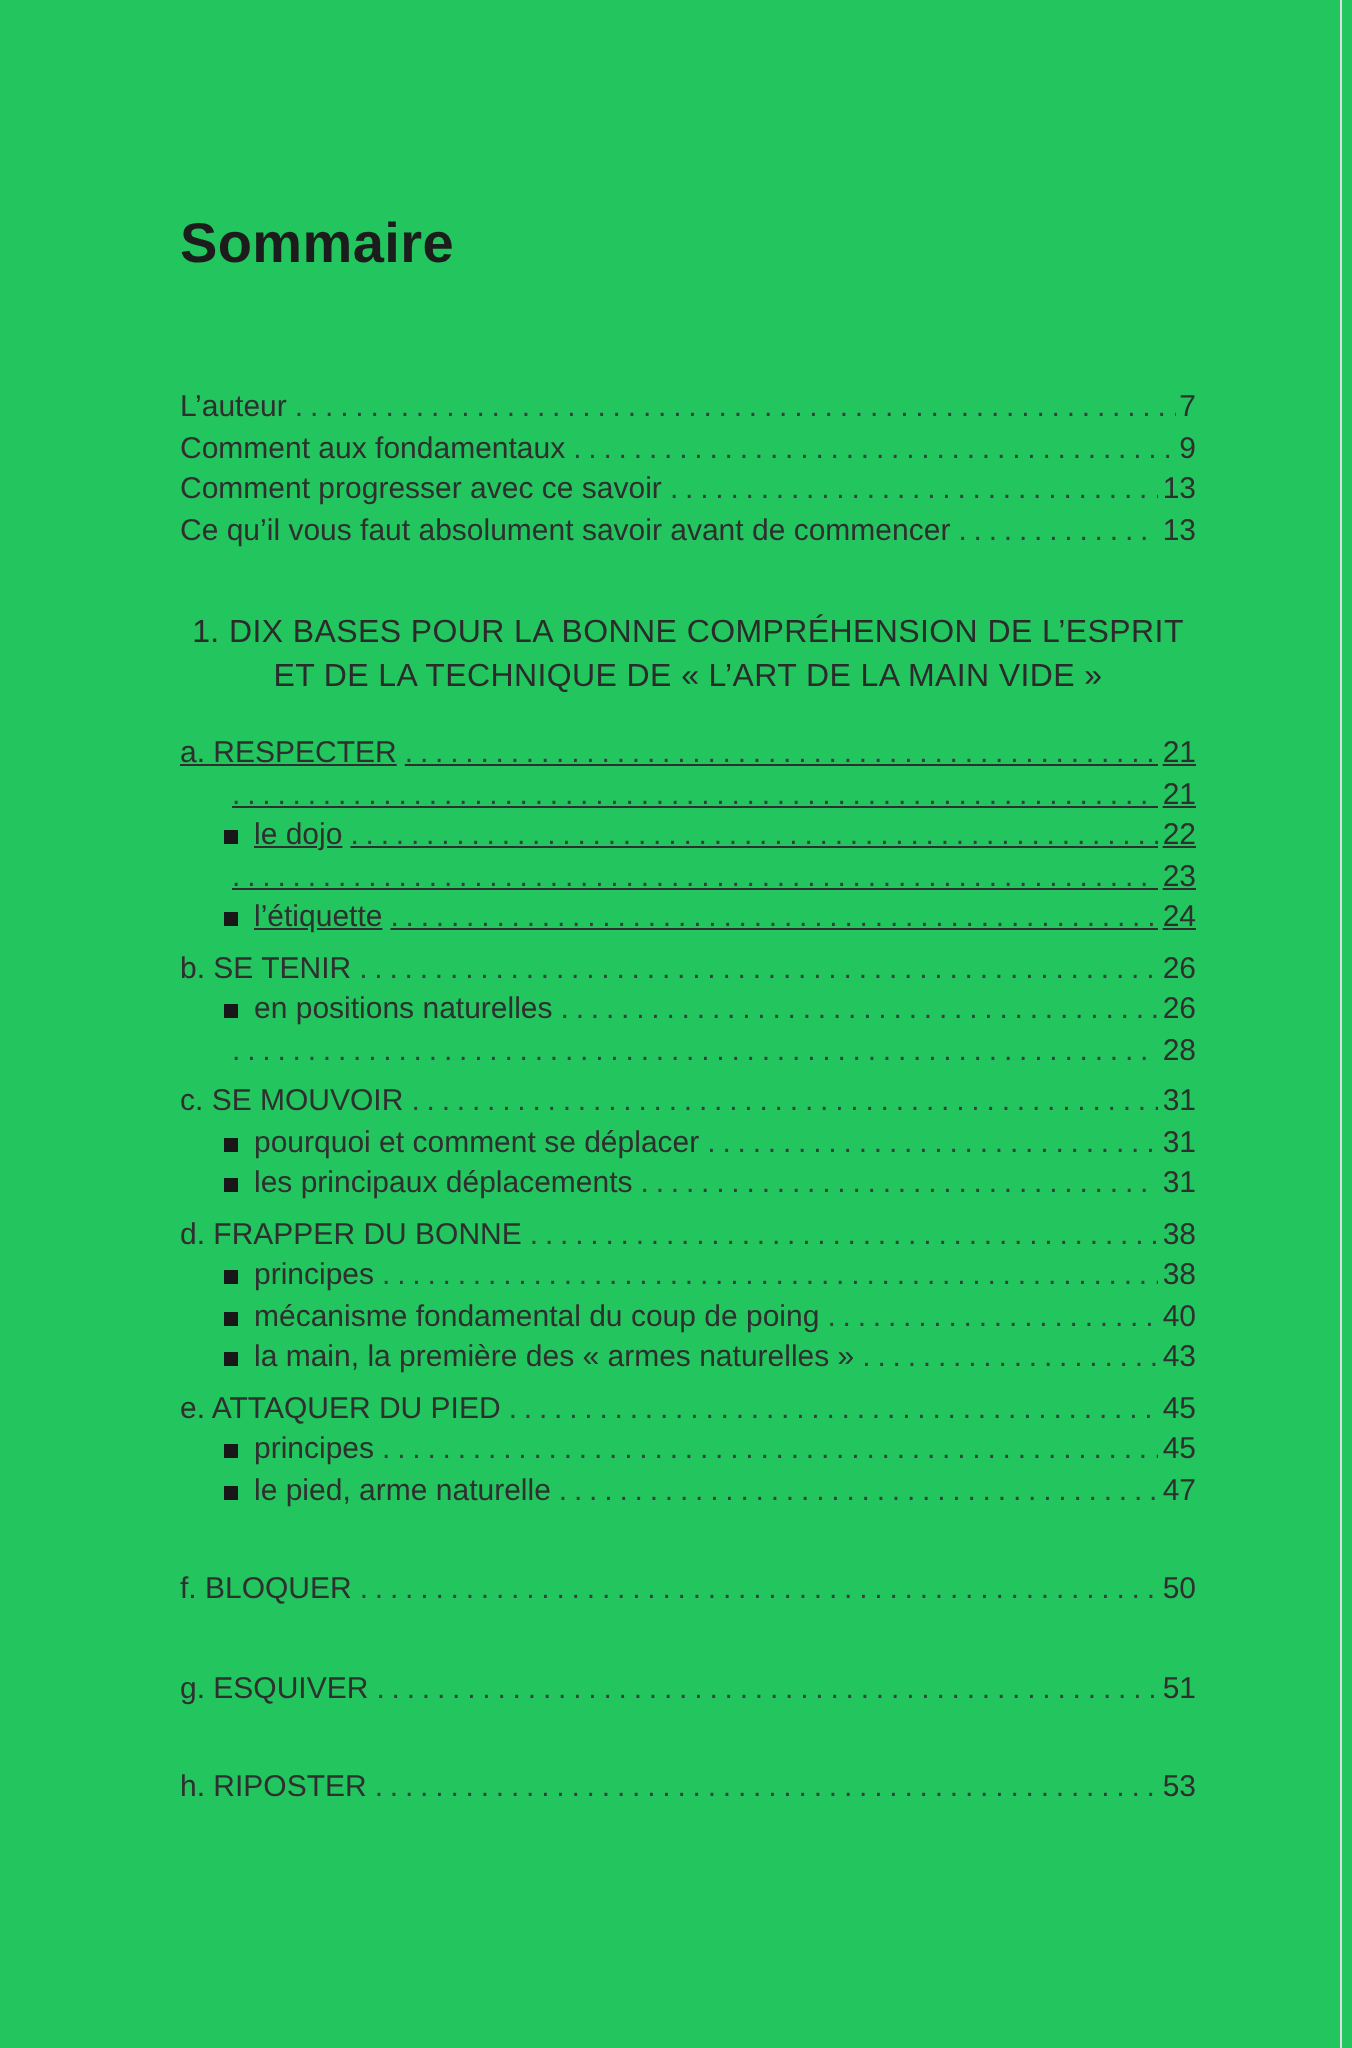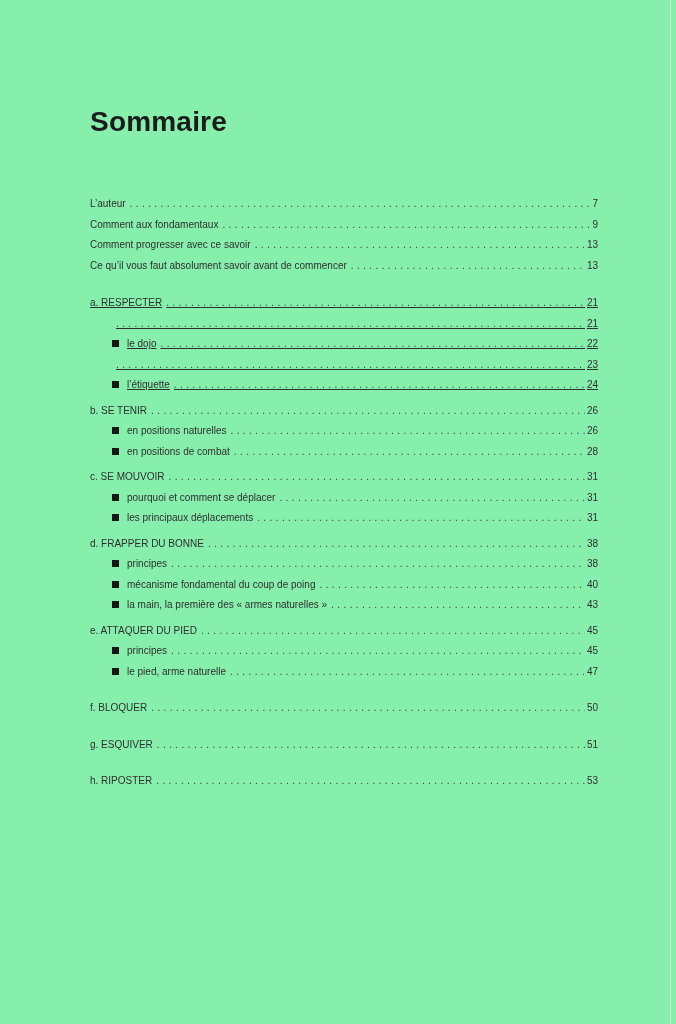--- a/index.html
+++ b/index.html
@@ -4,21 +4,21 @@
 <style>
   html, body {
     margin: 0;
     padding: 0;
     background: #ffffff;
   }
   .page {
     position: relative;
     width: 676px;
     height: 1024px;
-    background: #86efac;
+    background: #22c55e;
     overflow: hidden;
     font-family: "Liberation Sans", sans-serif;
     color: #2f2f2f;
   }
   .scan-edge {
     position: absolute;
     top: 0;
     right: 5px;
     width: 1.5px;
     height: 100%;
@@ -35,21 +35,21 @@
     font-weight: 700;
     color: #1c1c1c;
     letter-spacing: 0.2px;
   }
   .intro {
     margin-top: 56px;
   }
   .toc-row {
     display: flex;
     align-items: flex-end;
-    font-size: 10px;
+    font-size: 15px;
     line-height: 20.5px;
     color: #2f2f2f;
     white-space: nowrap;
   }
   .toc-row .label {
     flex: 0 0 auto;
   }
   .toc-row .leader {
     flex: 1 1 auto;
     min-width: 0;
@@ -78,21 +78,21 @@
     text-align: center;
     font-size: 16px;
     line-height: 22px;
     color: #2b2b2b;
     letter-spacing: 0.2px;
   }
   .group {
     margin-top: 5px;
   }
   .group.single {
-    margin-top: 16px;
+    margin-top: 29px;
   }
   #groups {
     margin-top: 17px;
   }
 </style>
 </head>
 <body>
 
 <div class="page">
   <div class="scan-edge"></div>
@@ -113,20 +113,24 @@
           <span class="label">Comment progresser avec ce savoir</span>
           <span class="leader">................................................................................................................................................................</span>
           <span class="num">13</span>
         </div>
         <div class="toc-row">
           <span class="label">Ce qu’il vous faut absolument savoir avant de commencer</span>
           <span class="leader">................................................................................................................................................................</span>
           <span class="num">13</span>
         </div>
       </div>
+    <div class="section-heading">
+      <div>1. DIX BASES POUR LA BONNE COMPRÉHENSION DE L’ESPRIT</div>
+      <div>ET DE LA TECHNIQUE DE « L’ART DE LA MAIN VIDE »</div>
+    </div>
     <div id="groups">
         <div class="group" style="margin-top: 0px; text-decoration: underline;">
           <div class="toc-row">
             <span class="label">a. RESPECTER</span>
             <span class="leader">................................................................................................................................................................</span>
             <span class="num">21</span>
           </div>
           <div class="toc-row sub">
             <span class="leader">................................................................................................................................................................</span>
             <span class="num">21</span>
@@ -151,21 +155,20 @@
             <span class="label">b. SE TENIR</span>
             <span class="leader">................................................................................................................................................................</span>
             <span class="num">26</span>
           </div>
           <div class="toc-row sub">
             <span class="label"><span class="bullet"></span>en positions naturelles</span>
             <span class="leader">................................................................................................................................................................</span>
             <span class="num">26</span>
           </div>
           <div class="toc-row sub">
-            <span class="label"><span class="bullet"></span>en positions de combat</span>
             <span class="leader">................................................................................................................................................................</span>
             <span class="num">28</span>
           </div>
         </div>
         <div class="group">
           <div class="toc-row">
             <span class="label">c. SE MOUVOIR</span>
             <span class="leader">................................................................................................................................................................</span>
             <span class="num">31</span>
           </div>

